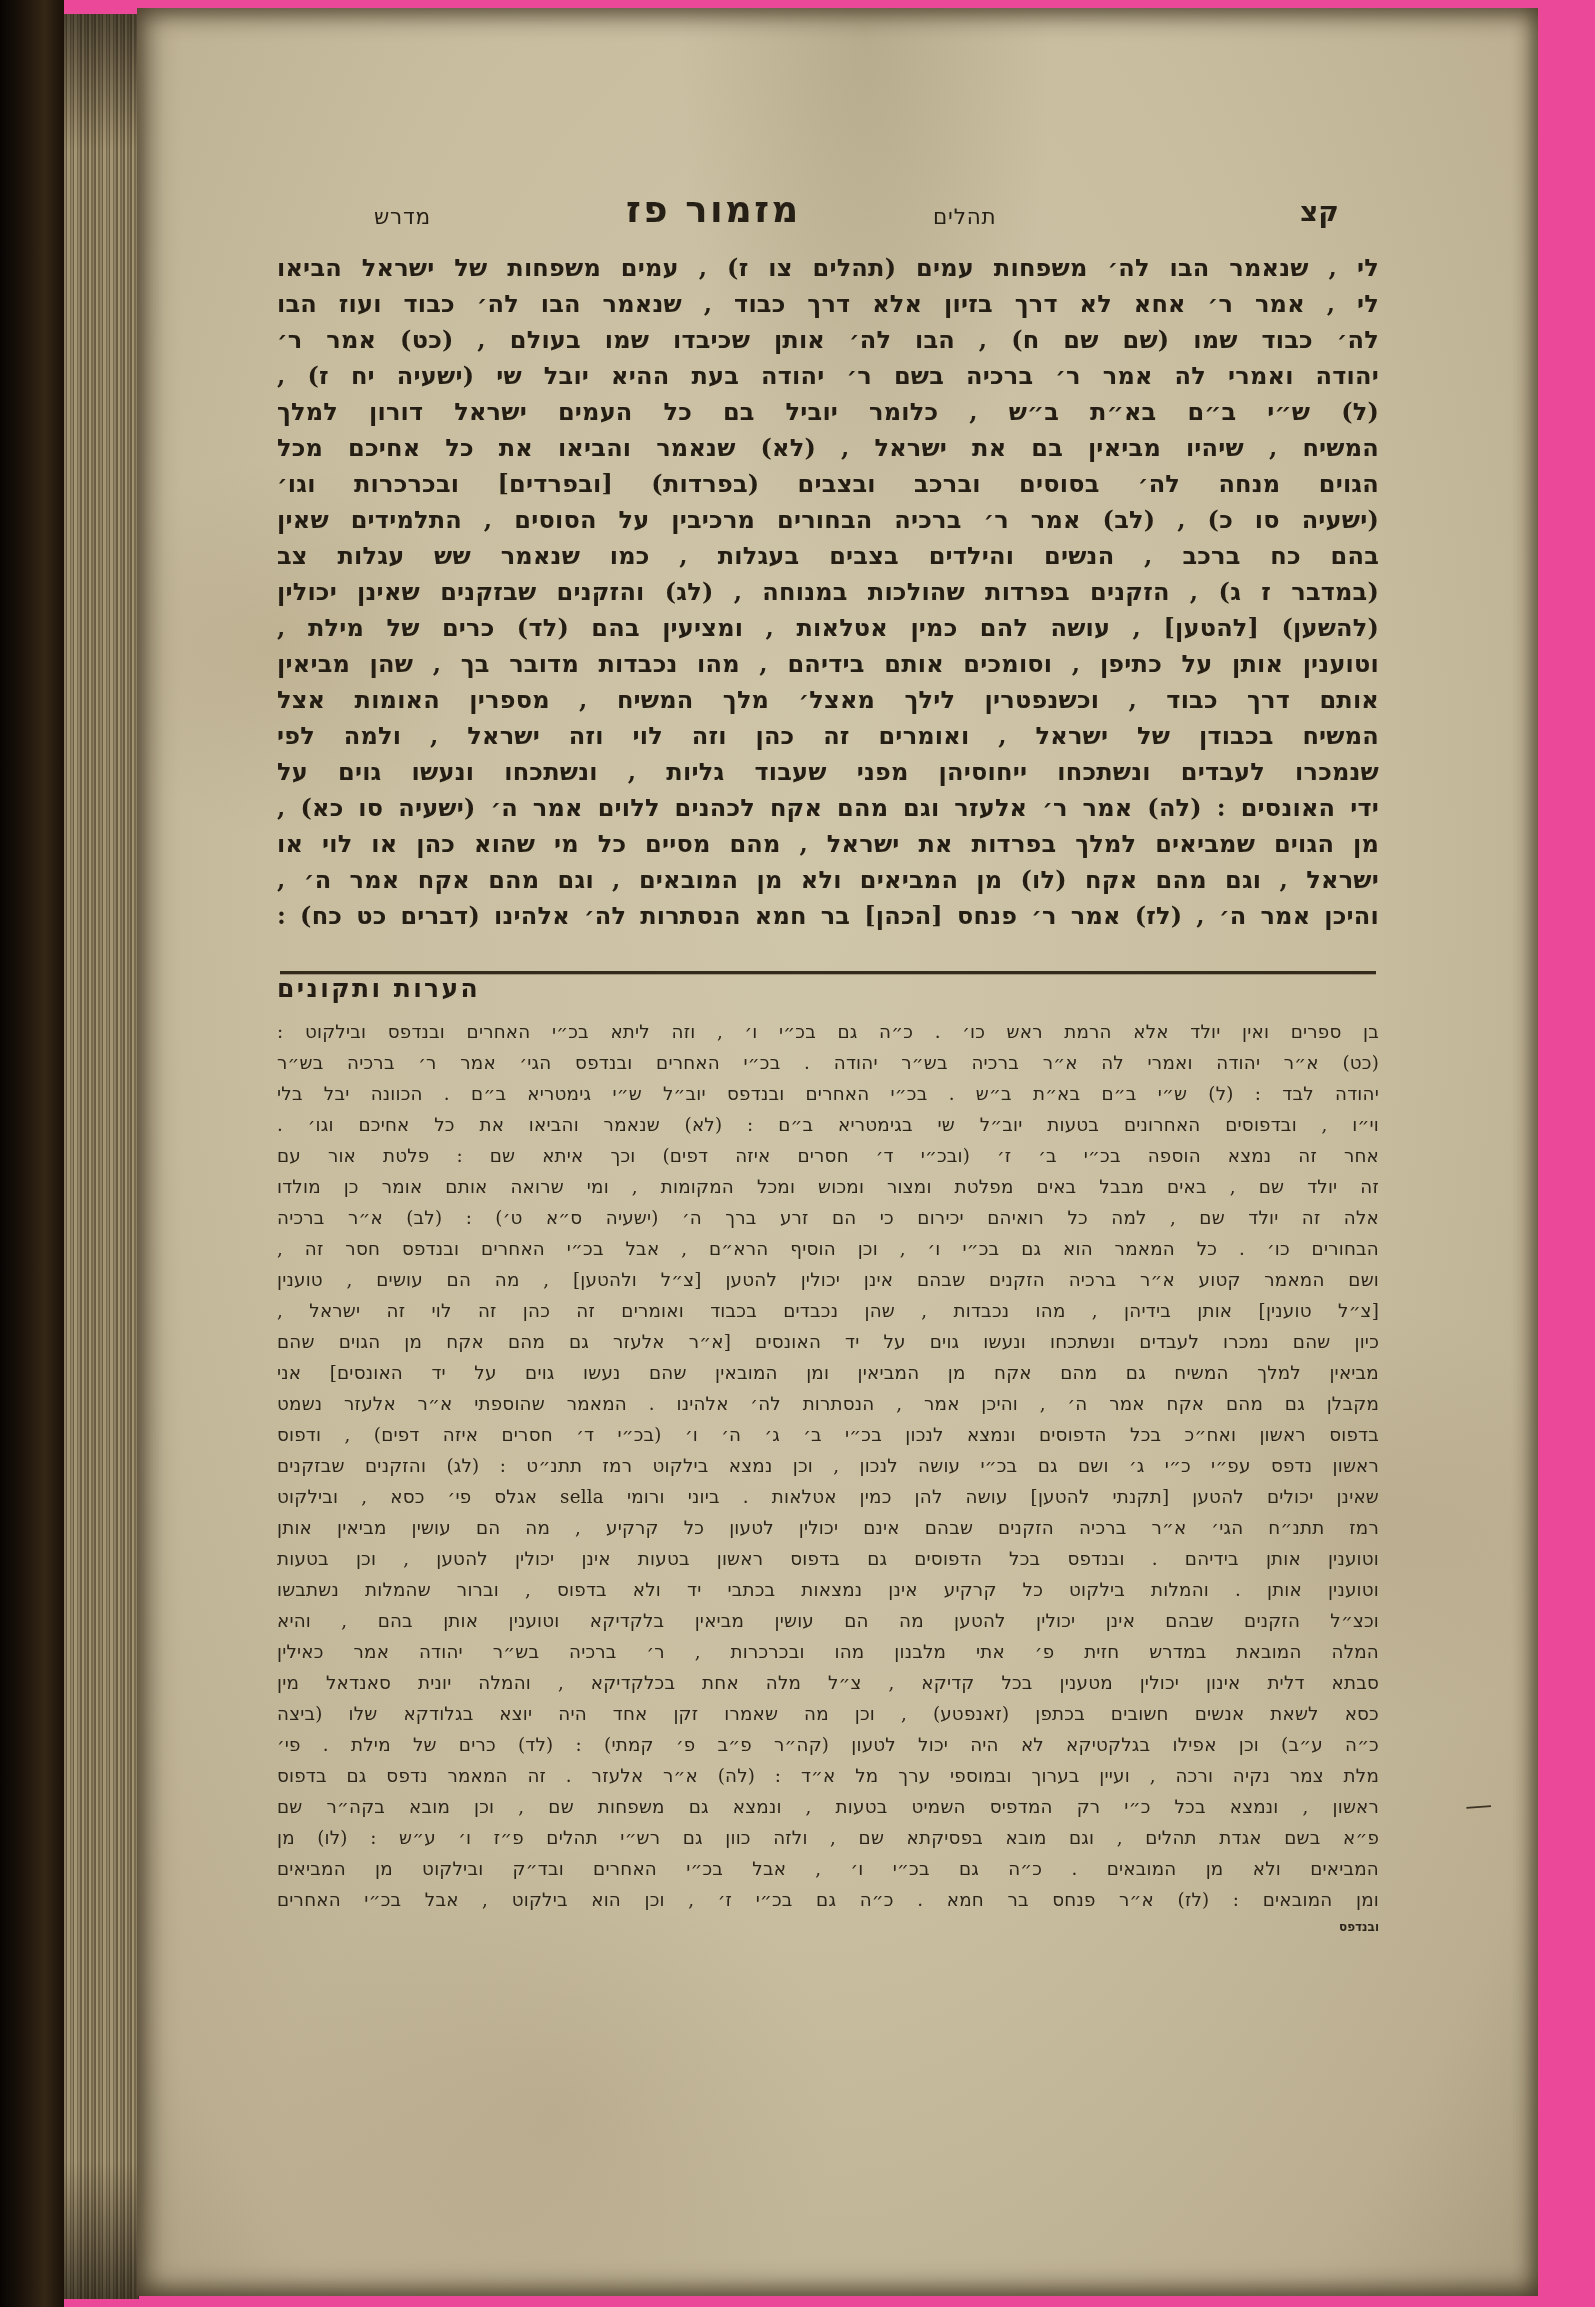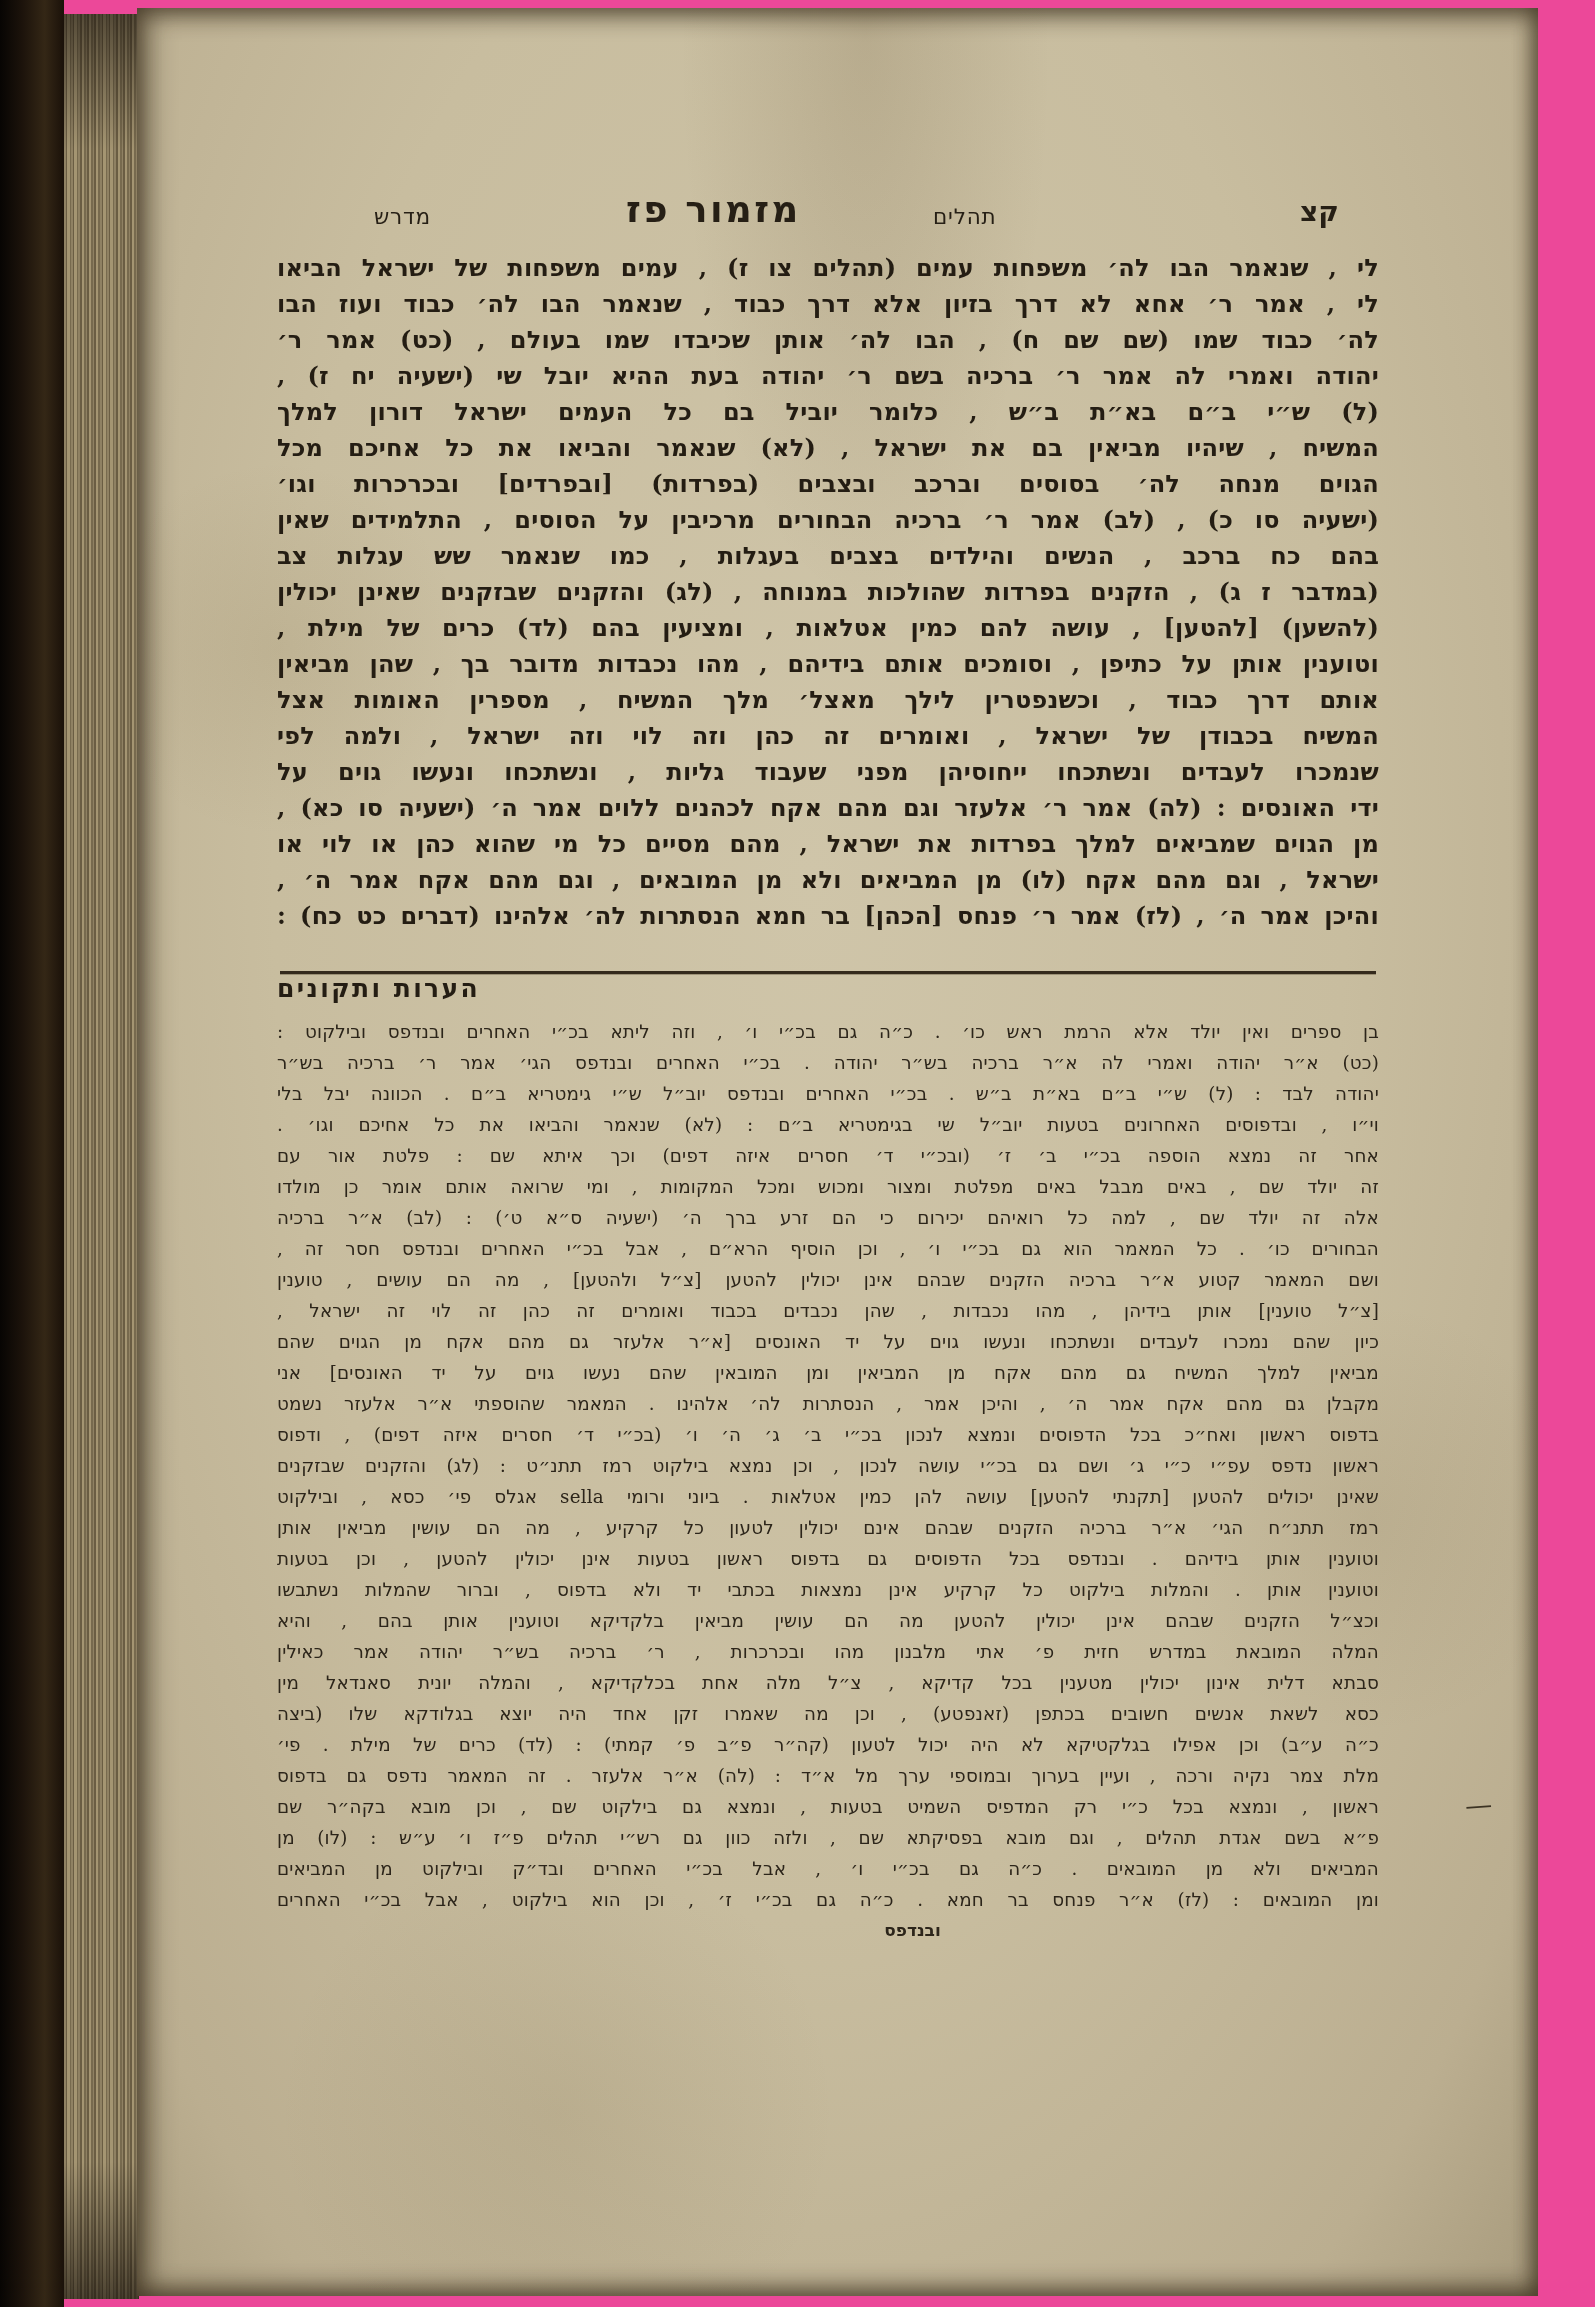--- a/index.html
+++ b/index.html
@@ -86,23 +86,23 @@
   .notes-text { margin-top: 12.8px; direction: rtl; }
   .nline {
     font-size: 18.3px; line-height: 31px;
     color: #2c251a;
     text-align: justify; text-align-last: justify;
     letter-spacing: 0.2px;
   }
   .catchword {
     direction: rtl;
     margin-top: 4.8px;
-    text-align: center;
+    text-align: right;
     padding-left: 169px;
-    font-size: 17px; font-weight: bold;
+    font-size: 12px; font-weight: bold;
     color: #2c251a;
   }
   
   .margin-mark {
     position: absolute; right: 46px; top: 1781px;
     font-size: 27px; color: #3c3323;
     transform: rotate(-4deg);
   }
 </style>
 </head>
@@ -167,21 +167,21 @@
           <div class="nline">שאינן יכולים להטען [תקנתי להטען] עושה להן כמין אטלאות . ביוני ורומי sella אגלס פי׳ כסא , ובילקוט</div>
           <div class="nline">רמז תתנ״ח הגי׳ א״ר ברכיה הזקנים שבהם אינם יכולין לטעון כל קרקיע , מה הם עושין מביאין אותן</div>
           <div class="nline">וטוענין אותן בידיהם . ובנדפס בכל הדפוסים גם בדפוס ראשון בטעות אינן יכולין להטען , וכן בטעות</div>
           <div class="nline">וטוענין אותן . והמלות בילקוט כל קרקיע אינן נמצאות בכתבי יד ולא בדפוס , וברור שהמלות נשתבשו</div>
           <div class="nline">וכצ״ל הזקנים שבהם אינן יכולין להטען מה הם עושין מביאין בלקדיקא וטוענין אותן בהם , והיא</div>
           <div class="nline">המלה המובאת במדרש חזית פ׳ אתי מלבנון מהו ובכרכרות , ר׳ ברכיה בש״ר יהודה אמר כאילין</div>
           <div class="nline">סבתא דלית אינון יכולין מטענין בכל קדיקא , צ״ל מלה אחת בכלקדיקא , והמלה יונית סאנדאל מין</div>
           <div class="nline">כסא לשאת אנשים חשובים בכתפן (זאנפטע) , וכן מה שאמרו זקן אחד היה יוצא בגלודקא שלו (ביצה</div>
           <div class="nline">כ״ה ע״ב) וכן אפילו בגלקטיקא לא היה יכול לטעון (קה״ר פ״ב פ׳ קמתי) : (לד) כרים של מילת . פי׳</div>
           <div class="nline">מלת צמר נקיה ורכה , ועיין בערוך ובמוספי ערך מל א״ד : (לה) א״ר אלעזר . זה המאמר נדפס גם בדפוס</div>
-          <div class="nline">ראשון , ונמצא בכל כ״י רק המדפיס השמיט בטעות , ונמצא גם בילקוט שם , וכן מובא בקה״ר שם</div>
+          <div class="nline">ראשון , ונמצא בכל כ״י רק המדפיס השמיט בטעות , ונמצא גם משפחות שם , וכן מובא בקה״ר שם</div>
           <div class="nline">פ״א בשם אגדת תהלים , וגם מובא בפסיקתא שם , ולזה כוון גם רש״י תהלים פ״ז ו׳ ע״ש : (לו) מן</div>
           <div class="nline">המביאים ולא מן המובאים . כ״ה גם בכ״י ו׳ , אבל בכ״י האחרים ובד״ק ובילקוט מן המביאים</div>
           <div class="nline">ומן המובאים : (לז) א״ר פנחס בר חמא . כ״ה גם בכ״י ז׳ , וכן הוא בילקוט , אבל בכ״י האחרים</div>
         </div>
 
       <div class="catchword">ובנדפס</div>
 
     </div>
 
     <div class="margin-mark">—</div>

